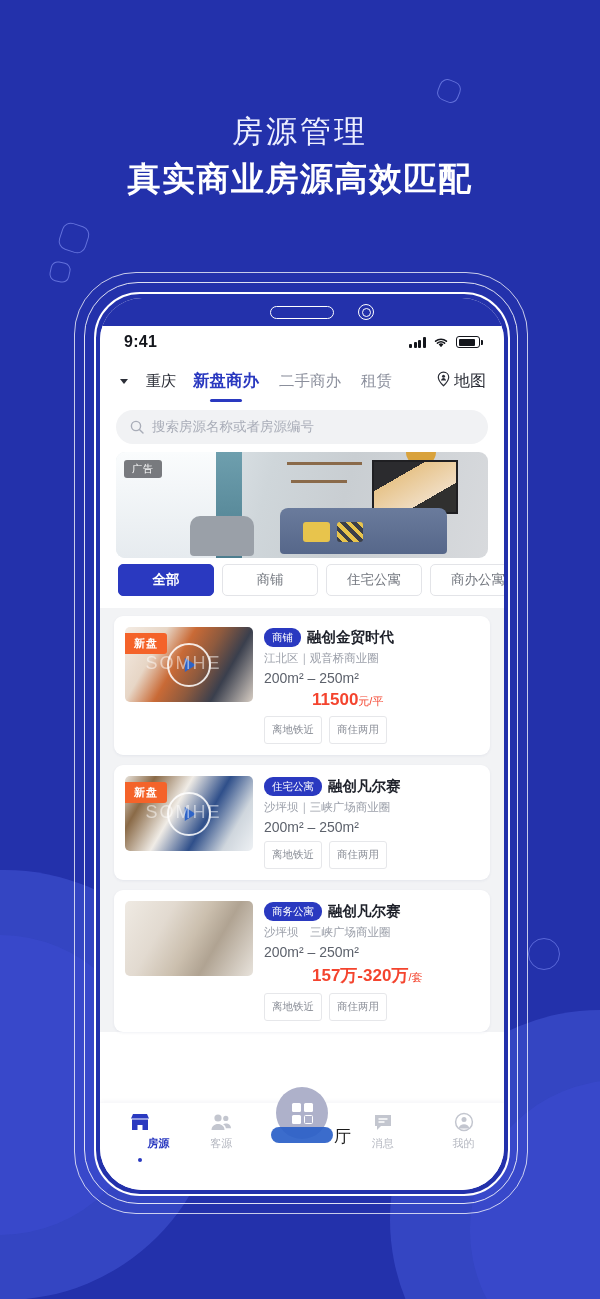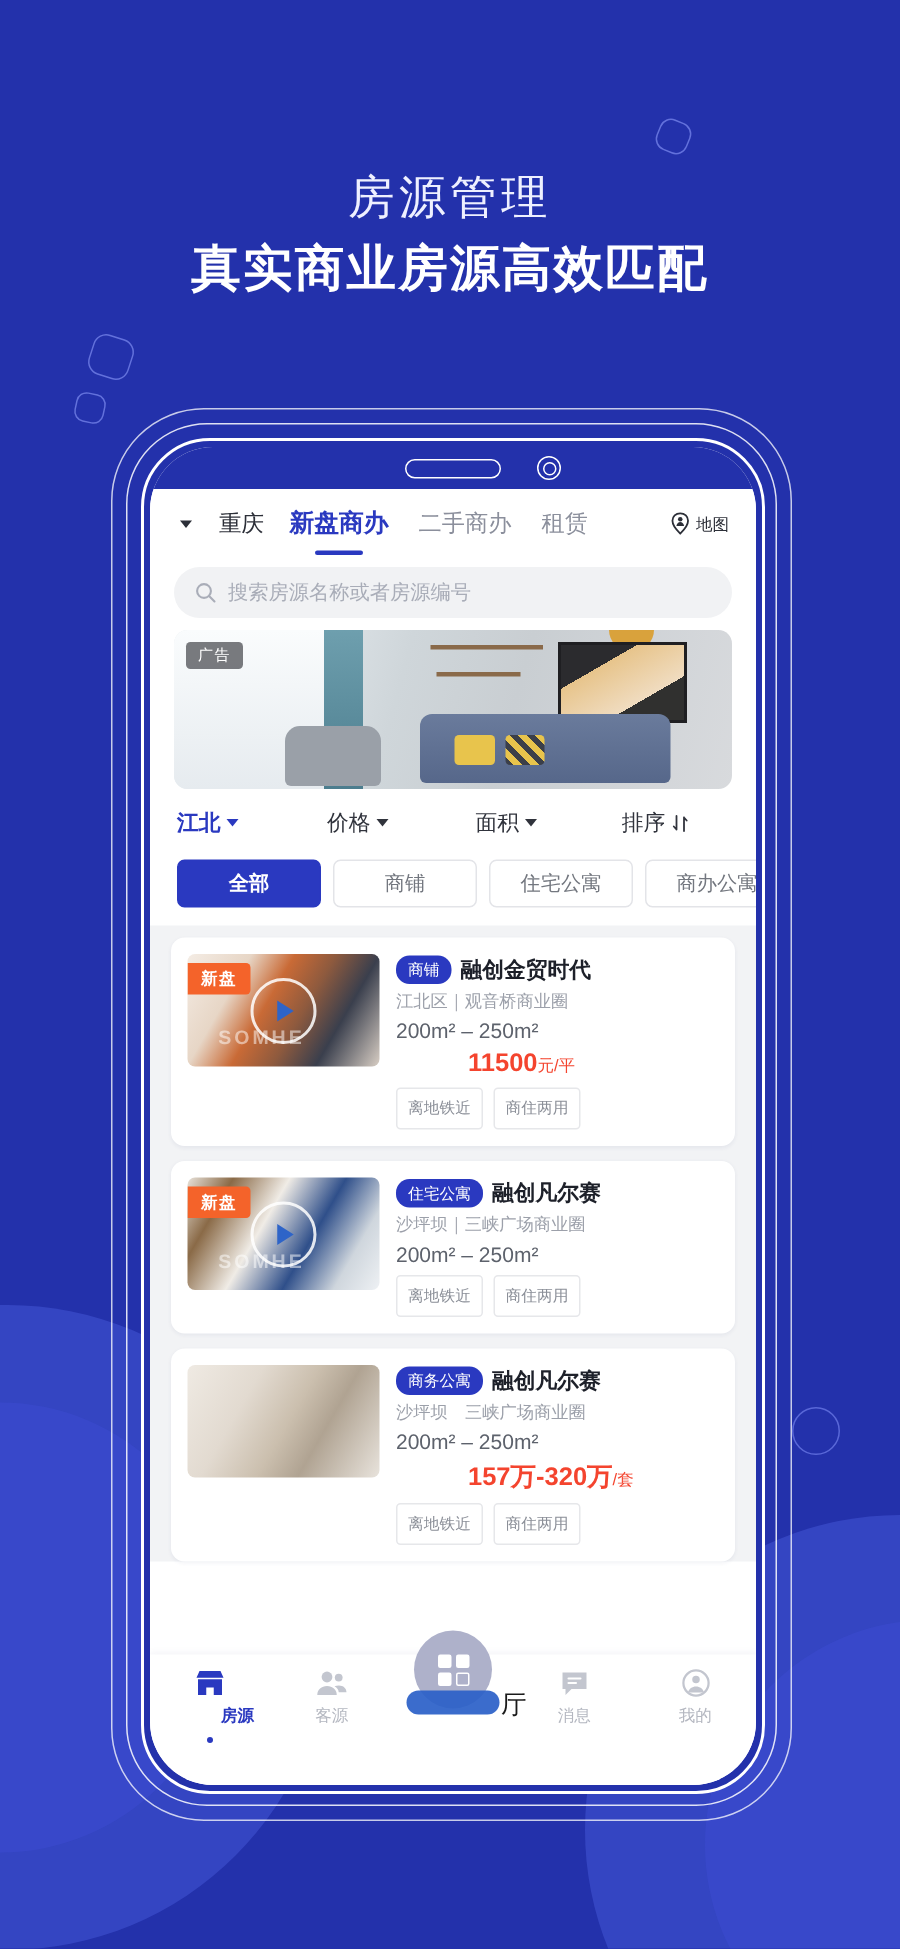--- a/index.html
+++ b/index.html
@@ -68,21 +68,21 @@
   .batt::after{content:"";position:absolute;right:-3.6px;top:3.2px;width:2px;height:5px;background:#14161c;border-radius:0 1px 1px 0;}
 
   
   .toptabs{display:flex;align-items:center;padding:10px 14px 4px 14px;background:#fff;gap:2px;}
   .city{display:flex;align-items:center;gap:18px;font-size:15px;color:#2c2f38;padding:0 6px;}
   .caret{width:0;height:0;border-left:4.5px solid transparent;border-right:4.5px solid transparent;border-top:5.5px solid #2c2f38;}
   .ttab{font-size:15.5px;color:#8b8f9c;padding:2px 9px;position:relative;}
   .ttab.active{color:#2a39c0;font-weight:700;font-size:16.5px;}
   .ttab.active::after{content:"";position:absolute;left:50%;transform:translateX(-50%);
     bottom:-8px;width:32px;height:3px;background:#2a39c0;border-radius:2px;}
-  .maptab{display:flex;align-items:flex-end;gap:3px;font-size:11px;color:#2c2f38;margin-left:auto;padding-right:4px;}
+  .maptab{display:flex;align-items:flex-start;gap:3px;font-size:16px;color:#2c2f38;margin-left:auto;padding-right:4px;}
 
   
   .searchwrap{padding:12px 16px 8px;background:#fff;}
   .searchbox{height:34px;background:#f1f2f4;border-radius:17px;display:flex;align-items:center;gap:8px;padding:0 14px;}
   .searchbox .ph{font-size:13.5px;color:#a9adb8;}
 
   
   .bannerwrap{padding:0 16px;background:#fff;}
   .banner{height:106px;border-radius:9px;position:relative;overflow:hidden;
     background:linear-gradient(105deg,#e9eef1 0%,#dfe5e9 22%,#cfd6da 40%,#c9ced2 60%,#d8dadd 100%);}
@@ -123,21 +123,21 @@
   .thumb{flex:0 0 128px;width:128px;height:75px;border-radius:5px;position:relative;overflow:hidden;}
   .t1{background:linear-gradient(120deg,#f4ece4 0%,#e7d6c6 25%,#c96a36 42%,#8e5a3e 58%,#3a3f4d 75%,#d8cec4 100%);}
   .t2{background:linear-gradient(120deg,#e8e2da 0%,#8a6a47 18%,#f0ece6 40%,#2f4f8a 62%,#cfd6dd 82%,#eef1f4 100%);}
   .t3{background:linear-gradient(120deg,#efeae3 0%,#e2dad0 30%,#cbbfae 52%,#b0a392 68%,#e8e3dc 100%);}
   .newbadge{position:absolute;left:0;top:6px;background:#f4632a;color:#fff;font-size:11px;font-weight:700;
     padding:3px 9px;border-radius:0 3px 3px 0;letter-spacing:1px;}
   .playring{position:absolute;left:50%;top:50%;transform:translate(-50%,-50%);width:40px;height:40px;
     border:2px solid rgba(255,255,255,.85);border-radius:50%;}
   .playtri{position:absolute;left:50%;top:50%;transform:translate(-38%,-50%);width:0;height:0;
     border-left:11px solid #2e64c8;border-top:7px solid transparent;border-bottom:7px solid transparent;}
-  .watermark{position:absolute;left:16%;bottom:12px;font-size:13px;color:rgba(255,255,255,.5);letter-spacing:2px;font-weight:700;}
+  .watermark{position:absolute;left:16%;bottom:28px;font-size:18px;color:rgba(255,255,255,.5);letter-spacing:2px;font-weight:400;}
   .info{flex:1;min-width:0;display:flex;flex-direction:column;gap:4px;padding-top:1px;}
   .titlerow{display:flex;align-items:center;gap:6px;}
   .typetag{background:#2a39c0;color:#fff;font-size:10.5px;padding:2.5px 8px;border-radius:9px;white-space:nowrap;}
   .pname{font-size:14.5px;font-weight:700;color:#1d2029;white-space:nowrap;overflow:hidden;}
   .loc{font-size:11.5px;color:#9ca0aa;}
   .area{font-size:14px;color:#5d626c;}
   .price{font-size:17px;font-weight:700;color:#f4442e;margin-left:48px;}
   .price .unit{font-size:11px;font-weight:400;}
   .tagrow{display:flex;gap:7px;margin-top:2px;}
   .stag{border:1px solid #e6e7ea;border-radius:3px;font-size:10.5px;color:#8b8f98;padding:6px 7px;}
@@ -181,20 +181,39 @@
 <div class="phone-mid"></div>
 
 <div class="phone">
   <div class="screen">
 
     <div class="notch-zone">
       <div class="notch-pill"></div>
       <div class="notch-cam"></div>
     </div>
 
+    <div class="statusbar">
+      <div class="clock">9:41</div>
+      <div class="status-right">
+        <div class="bars">
+            <i></i>
+            <i></i>
+            <i></i>
+            <i></i>
+          </div>
+        <svg width="16" height="12" viewBox="0 0 16 12">
+          <path d="M8 11.2 5.6 8.3a3.8 3.8 0 0 1 4.8 0z" fill="#14161c"></path>
+          <path d="M2.6 5.2a8.4 8.4 0 0 1 10.8 0" stroke="#14161c" stroke-width="1.6" fill="none" stroke-linecap="round"></path>
+          <path d="M4.4 7.2a5.8 5.8 0 0 1 7.2 0" stroke="#14161c" stroke-width="1.5" fill="none" stroke-linecap="round"></path>
+        </svg>
+        <div class="batt">
+            <span></span>
+          </div>
+      </div>
+    </div>
 
     <div class="toptabs">
       <div class="city">
         <span class="caret"></span>
         <span>重庆</span>
       </div>
       <div class="ttab active">新盘商办</div>
       <div class="ttab">二手商办</div>
       <div class="ttab">租赁</div>
       <div class="maptab">
@@ -224,40 +243,20 @@
         <div class="bn-shelf"></div>
         <div class="bn-shelf2"></div>
         <div class="bn-lamp"></div>
         <div class="bn-art"></div>
         <div class="bn-chair"></div>
         <div class="bn-sofa"></div>
         <div class="adbadge">广告</div>
       </div>
     </div>
 
-    <div class="filters">
-      <div class="fitem active" style="flex:0 0 auto;padding-right:30px;">
-        <span>江北</span>
-        <span class="fcaret"></span>
-      </div>
-      <div class="fitem">
-        <span>价格</span>
-        <span class="fcaret"></span>
-      </div>
-      <div class="fitem">
-        <span>面积</span>
-        <span class="fcaret"></span>
-      </div>
-      <div class="fitem">
-        <span>排序</span>
-        <svg width="11" height="12" viewBox="0 0 11 12">
-          <path d="M3 1v9M3 10 1.2 8M8 11V2M8 2l1.8 2" stroke="#30333c" stroke-width="1.2" fill="none" stroke-linecap="round"></path>
-        </svg>
-      </div>
-    </div>
 
     <div class="chips">
       <div class="chip active">全部</div>
       <div class="chip">商铺</div>
       <div class="chip">住宅公寓</div>
       <div class="chip">商办公寓</div>
 
     </div>
 
     <div class="listzone">

